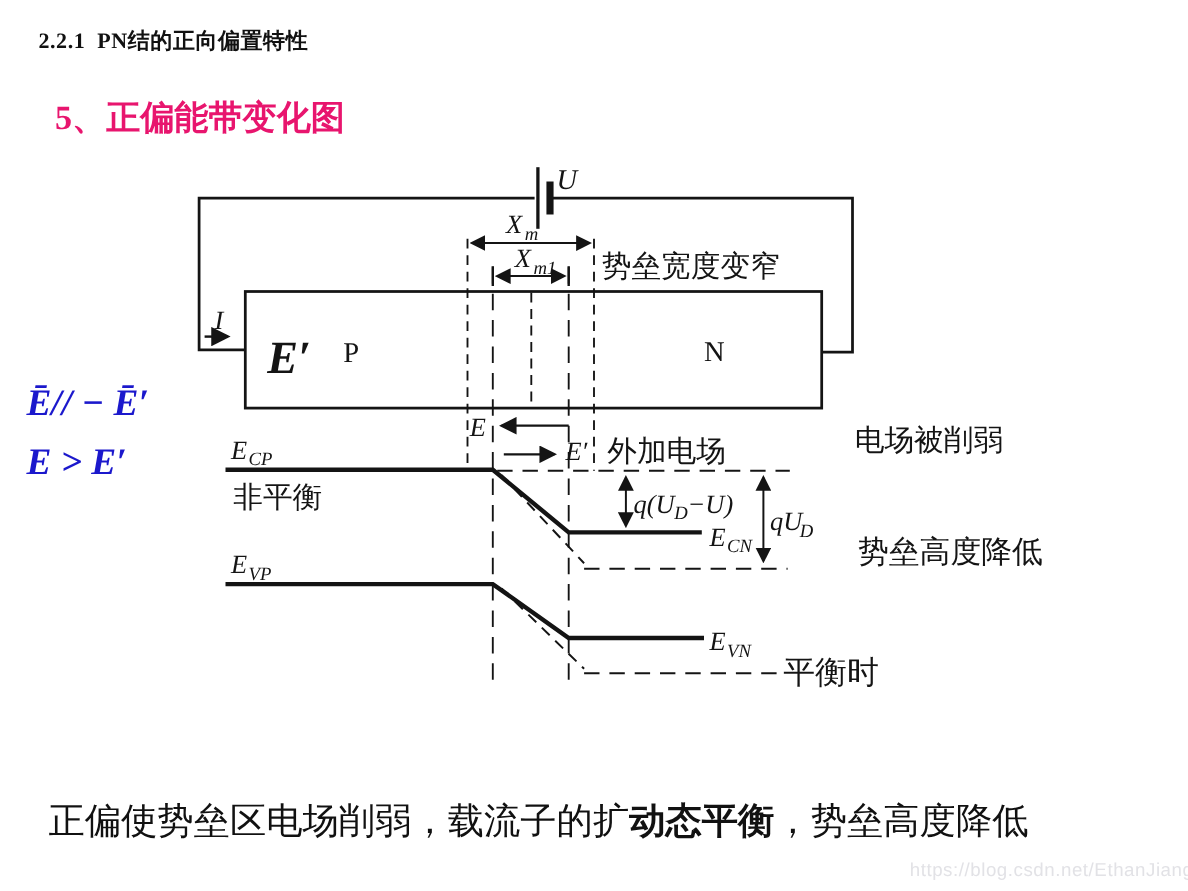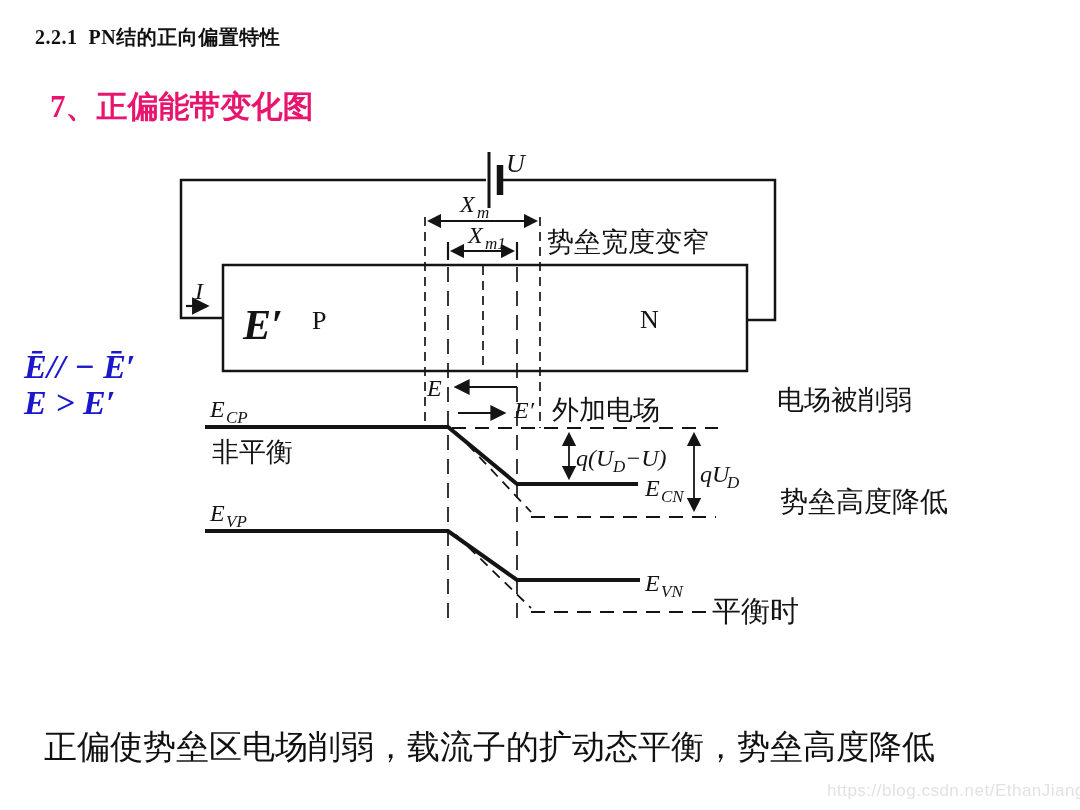--- a/index.html
+++ b/index.html
@@ -3,23 +3,23 @@
 <meta charset="utf-8">
 <style>
   html,body{margin:0;padding:0;background:#fff;}
   body{width:1080px;height:810px;position:relative;overflow:hidden;
        font-family:"Liberation Serif","DejaVu Serif",serif;color:#111;}
   .abs{position:absolute;}
   .title{left:35px;top:24px;font-size:20px;font-weight:bold;white-space:pre;letter-spacing:.5px;}
   .subtitle{left:50px;top:86px;font-size:31px;font-weight:bold;white-space:pre;}
   .eq{left:24px;font-size:34px;font-style:italic;font-weight:bold;white-space:pre;}
   .eq1{top:348px;}
-  .eq2{top:384px;}
+  .eq2{top:402px;}
   .para{left:44px;top:630px;font-size:33px;line-height:47px;white-space:pre;}
-  .para .b{font-weight:normal;}
+  .para .b{font-weight:bold;}
   .watermark{left:827px;top:781px;font-size:17px;color:#e2e2e6;
              font-family:"Liberation Sans","DejaVu Sans",sans-serif;letter-spacing:.5px;}
   svg{position:absolute;left:0;top:0;}
   svg text{font-family:"Liberation Serif","DejaVu Serif",serif;fill:#141414;}
   .it{font-style:italic;font-size:24px;}
   .it-sm{font-style:italic;font-size:17px;}
   .big-e{font-style:italic;font-size:42px;font-weight:bold;}
   .region{font-size:26px;}
   .cjk{font-size:27px;}
 </style>
@@ -100,21 +100,21 @@
   <text x="226" y="527" class="it-sm">VP</text>
   <text x="645" y="591" class="it">E</text>
   <text x="661" y="597" class="it-sm">VN</text>
 
   <path d="M456,535 L531,608" stroke="#141414" stroke-width="1.8" stroke-dasharray="10,7" fill="none"></path>
   <line x1="531" y1="612" x2="709" y2="612" stroke="#141414" stroke-width="1.8" stroke-dasharray="14,9"></line>
   <text x="712" y="621" font-size="29" fill="#1b18cc">平衡时</text>
 </svg>
 
 <div class="abs title">2.2.1  PN结的正向偏置特性</div>
-<div class="abs subtitle" style="color:#e8156e;">7、正偏能带变化图</div>
+<div class="abs subtitle" style="color:#e8156e;">5、正偏能带变化图</div>
 
 <div class="abs eq eq1" style="color:#1b18cc;">Ē// − Ē′</div>
 <div class="abs eq eq2" style="color:#1b18cc;">E &gt; E′</div>
 
 <div class="abs para">
   <div><span>正偏使势垒区电场削弱，载流子的扩</span><span class="b">动态平衡</span><span>，势垒高度降低</span></div>
   
   
 </div>
 

